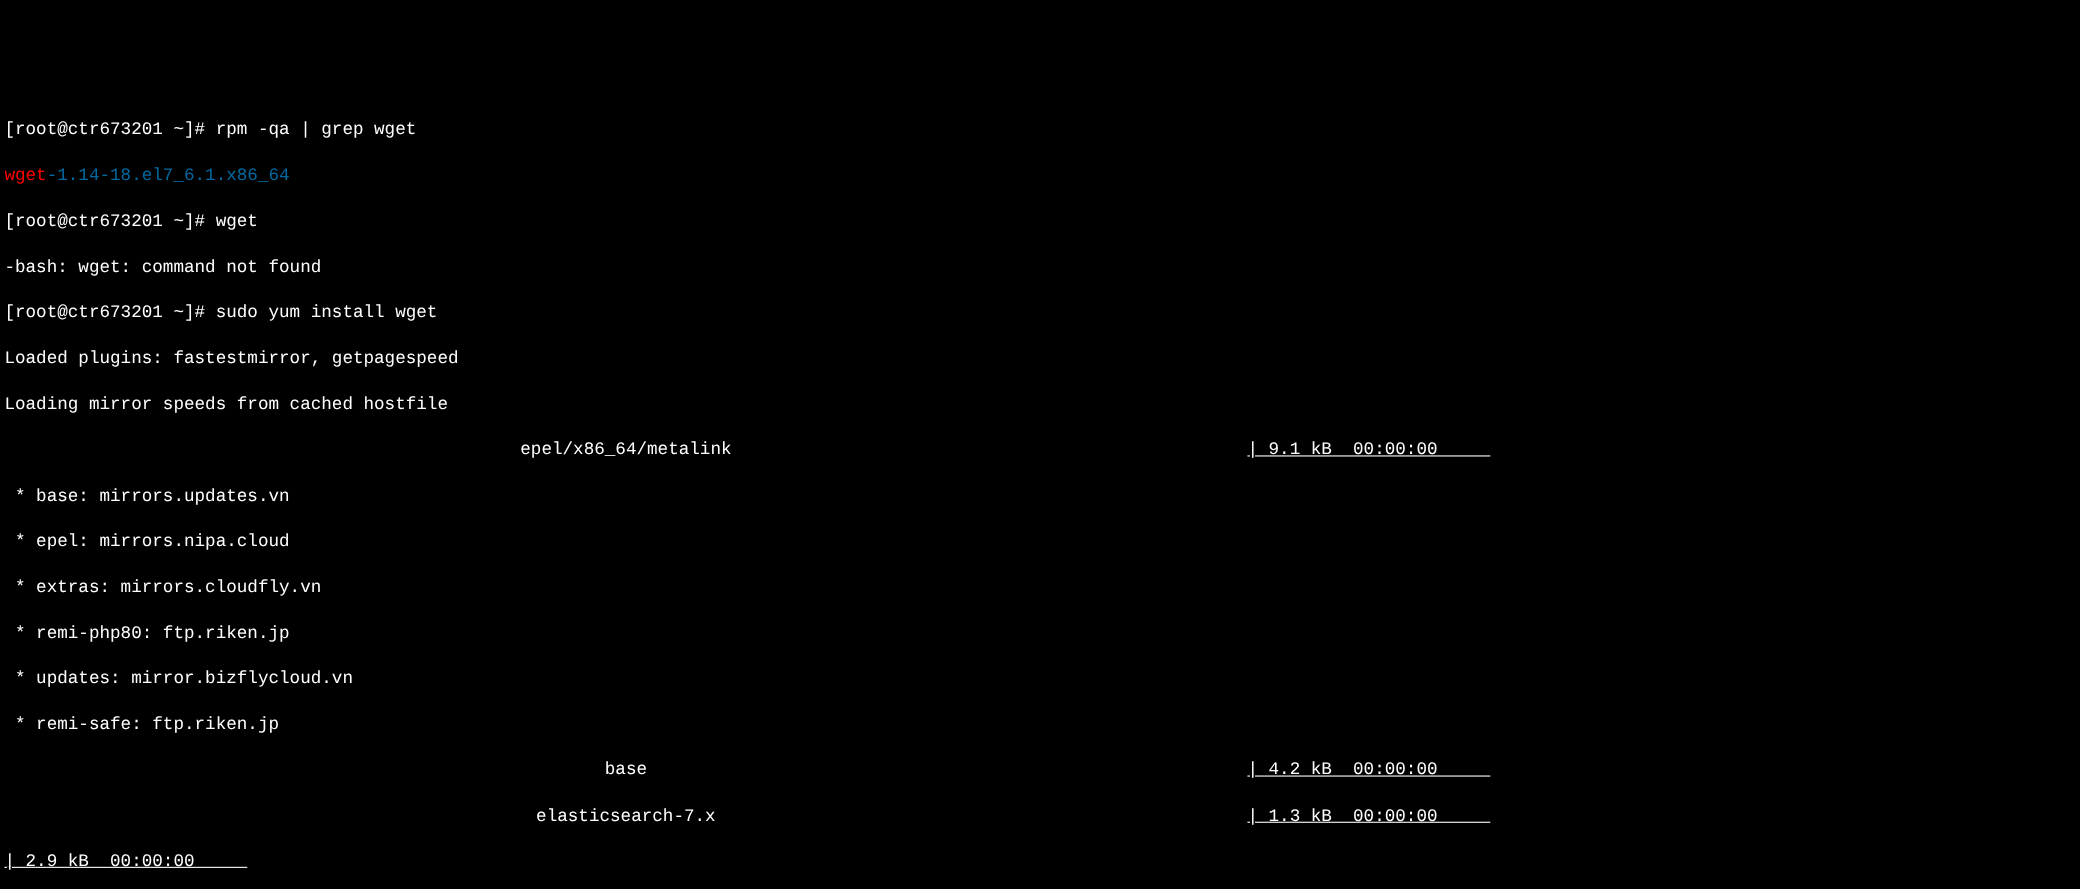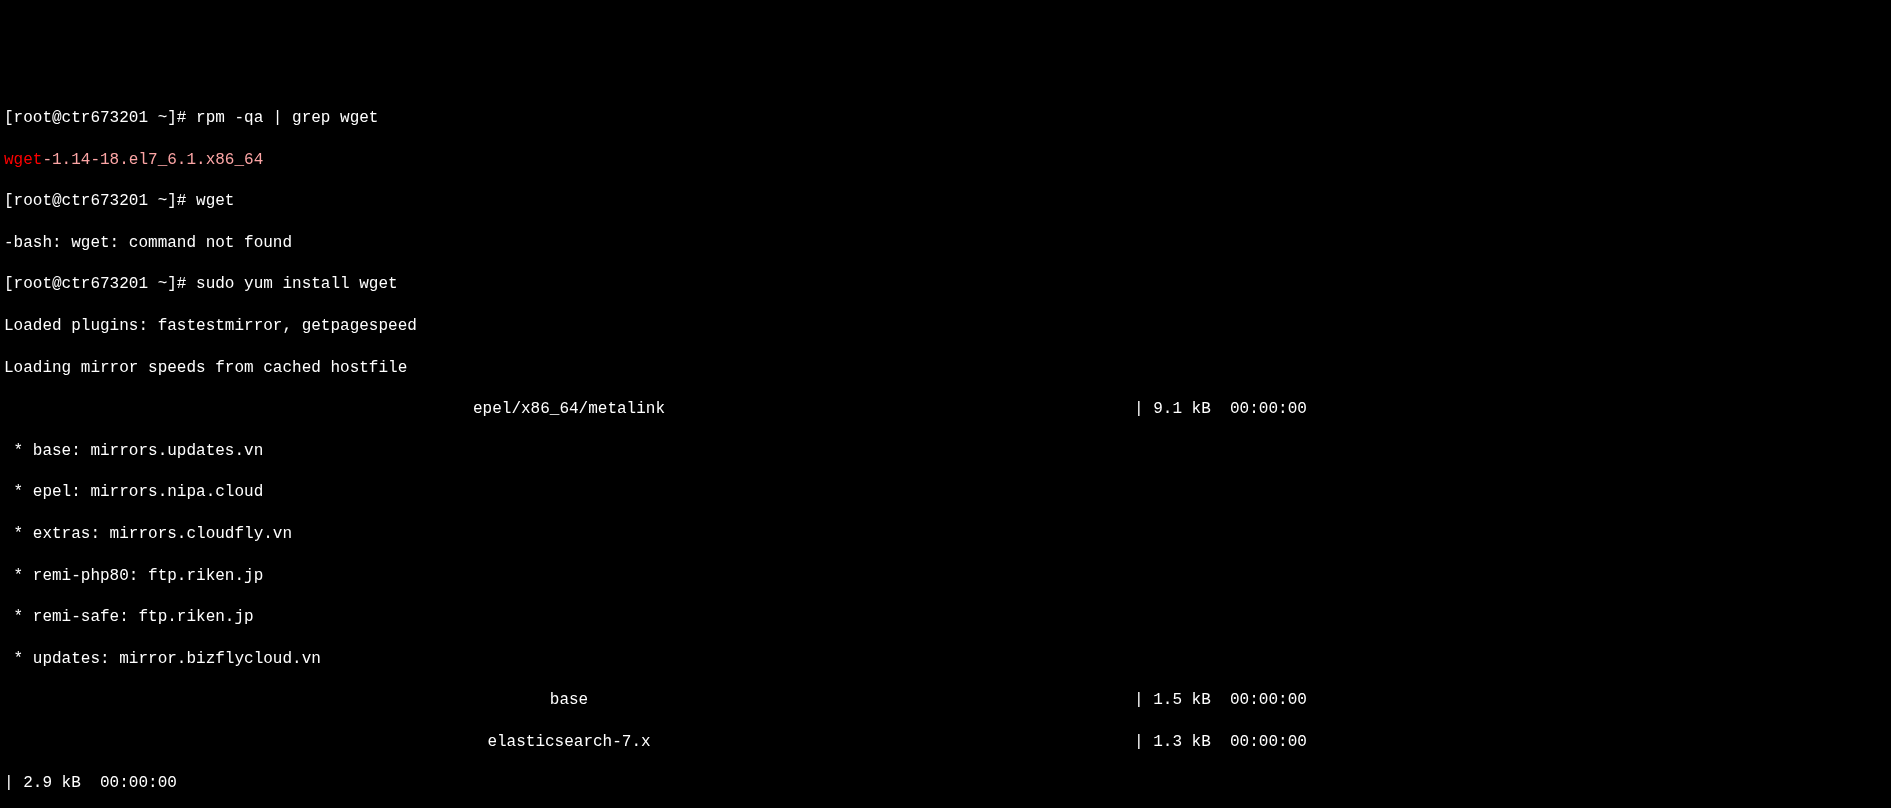--- a/index.html
+++ b/index.html
@@ -16,56 +16,57 @@
       padding: 4px;
       white-space: pre;
     }
     .line {
       display: block;
     }
     .red {
       color: #ff0000;
     }
     .white {
-      color: #fca5a5;
+      color: #0369a1;
     }
     .repo-line {
       display: flex;
       text-align: center;
     }
     .col-left {
       flex: 0 0 auto;
       width: 1130px;
     }
     .col-right {
       flex: 0 0 auto;
       white-space: pre;
+      text-decoration: underline;
     }
   </style>
 </head>
 <body>
 
 
 
 <div>
 <span class="line"><span>[root@ctr673201 ~]# </span><span>rpm -qa | grep wget</span></span>
 <span class="line"><span class="red">wget</span><span class="white">-1.14-18.el7_6.1.x86_64</span></span>
 <span class="line"><span>[root@ctr673201 ~]# </span><span>wget</span></span>
 <span class="line">-bash: wget: command not found</span>
 <span class="line"><span>[root@ctr673201 ~]# </span><span>sudo yum install wget</span></span>
 <span class="line">Loaded plugins: fastestmirror, getpagespeed</span>
 <span class="line">Loading mirror speeds from cached hostfile</span>
 <div class="repo-line"><span class="col-left">epel/x86_64/metalink</span><span class="col-right">| 9.1 kB  00:00:00     </span></div>
 <span class="line"> * base: mirrors.updates.vn</span>
 <span class="line"> * epel: mirrors.nipa.cloud</span>
 <span class="line"> * extras: mirrors.cloudfly.vn</span>
 <span class="line"> * remi-php80: ftp.riken.jp</span>
+<span class="line"> * updates: mirror.bizflycloud.vn</span>
 <span class="line"> * remi-safe: ftp.riken.jp</span>
-<span class="line"> * updates: mirror.bizflycloud.vn</span>
-<div class="repo-line"><span class="col-left">base</span><span class="col-right">| 1.5 kB  00:00:00     </span></div>
+<div class="repo-line"><span class="col-left">base</span><span class="col-right">| 4.2 kB  00:00:00     </span></div>
 <div class="repo-line"><span class="col-left">elasticsearch-7.x</span><span class="col-right">| 1.3 kB  00:00:00     </span></div>
 <div class="repo-line"><span class="col-right">| 2.9 kB  00:00:00     </span></div>
 
 
 
 
 
 
 
 

